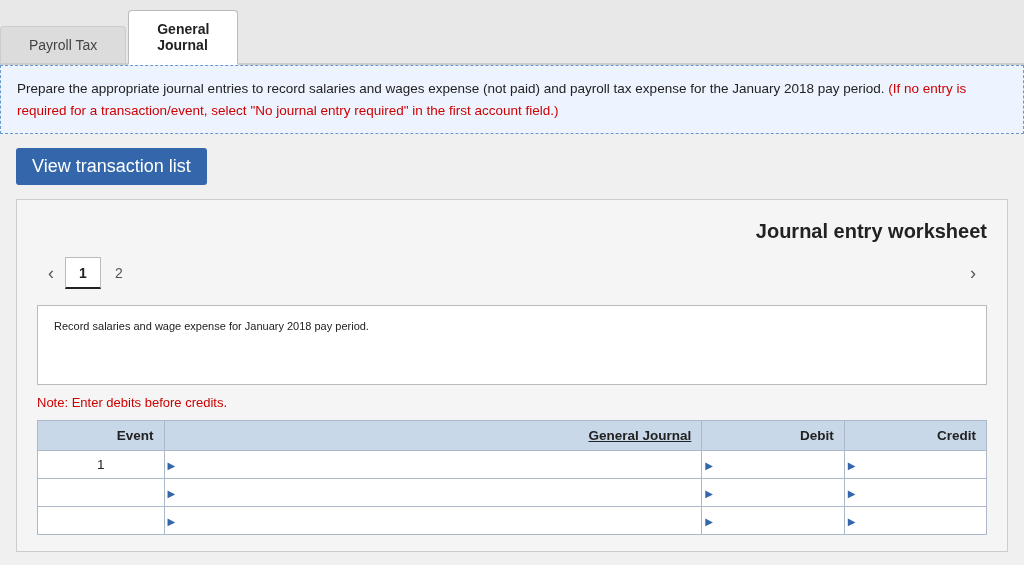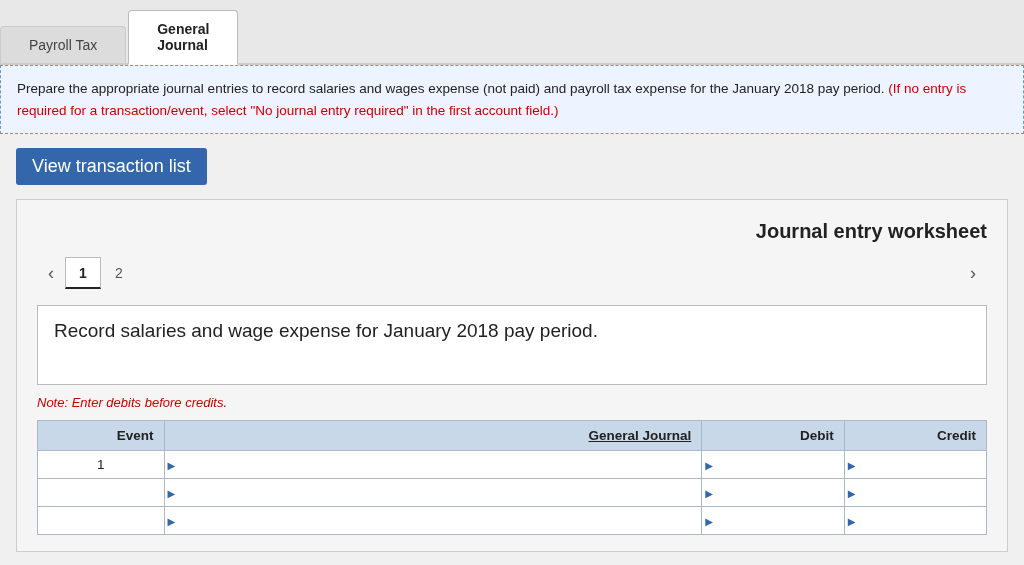--- a/index.html
+++ b/index.html
@@ -128,32 +128,31 @@
       font-size: 14px;
       color: #555;
       cursor: pointer;
     }
 
     
     .description-box {
       border: 1px solid #bbb;
       background: #fff;
       padding: 14px 16px;
-      font-size: 19px;
+      font-size: 11px;
       color: #222;
       margin-bottom: 10px;
       min-height: 80px;
     }
 
     
     .note-text {
       color: #cc0000;
       font-size: 13px;
       margin-bottom: 10px;
-      font-style: italic;
     }
 
     
     .journal-table {
       width: 100%;
       border-collapse: collapse;
       font-size: 13.5px;
     }
     .journal-table thead tr {
       background: #c8d8e8;

